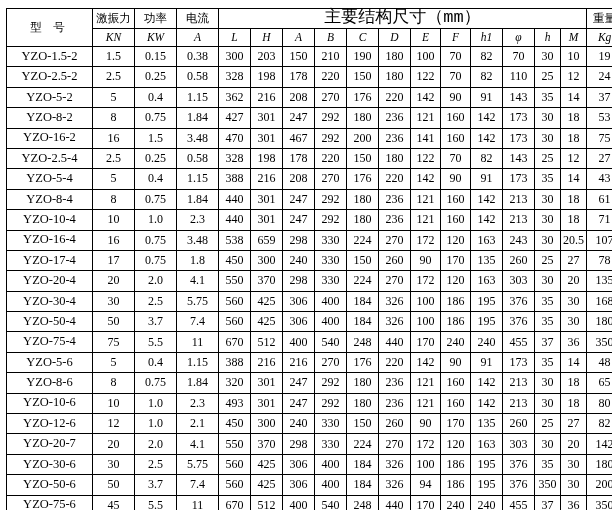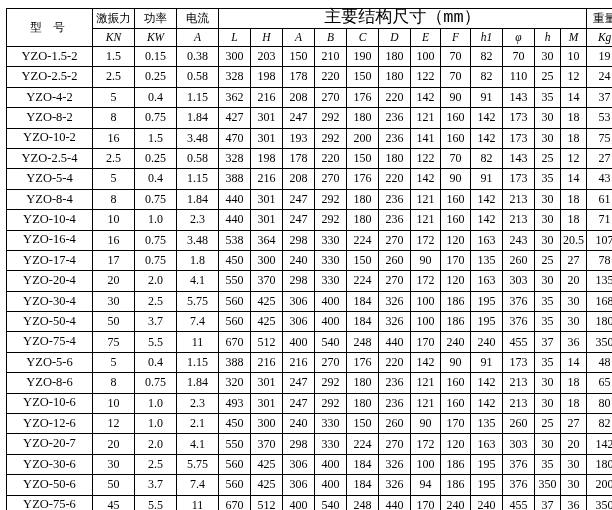--- a/index.html
+++ b/index.html
@@ -159,21 +159,21 @@
           <td>180</td>
           <td>122</td>
           <td>70</td>
           <td>82</td>
           <td>110</td>
           <td>25</td>
           <td>12</td>
           <td class="b">24</td>
         </tr>
         <tr>
-          <td class="model">YZO-4-2</td>
+          <td class="model">YZO-5-2</td>
           <td class="b">5</td>
           <td class="b">0.4</td>
           <td class="b">1.15</td>
           <td>362</td>
           <td>216</td>
           <td>208</td>
           <td>270</td>
           <td>176</td>
           <td>220</td>
           <td>142</td>
@@ -197,27 +197,27 @@
           <td>236</td>
           <td>121</td>
           <td>160</td>
           <td>142</td>
           <td>173</td>
           <td>30</td>
           <td>18</td>
           <td class="b">53</td>
         </tr>
         <tr>
-          <td class="model">YZO-10-2</td>
+          <td class="model">YZO-16-2</td>
           <td class="b">16</td>
           <td class="b">1.5</td>
           <td class="b">3.48</td>
           <td>470</td>
           <td>301</td>
-          <td>193</td>
+          <td>467</td>
           <td>292</td>
           <td>200</td>
           <td>236</td>
           <td>141</td>
           <td>160</td>
           <td>142</td>
           <td>173</td>
           <td>30</td>
           <td>18</td>
           <td class="b">75</td>
@@ -297,21 +297,21 @@
           <td>30</td>
           <td>18</td>
           <td class="b">71</td>
         </tr>
         <tr>
           <td class="model">YZO-16-4</td>
           <td class="b">16</td>
           <td class="b">0.75</td>
           <td class="b">3.48</td>
           <td>538</td>
-          <td>364</td>
+          <td>659</td>
           <td>298</td>
           <td>330</td>
           <td>224</td>
           <td>270</td>
           <td>172</td>
           <td>120</td>
           <td>163</td>
           <td>243</td>
           <td>30</td>
           <td>20.5</td>

